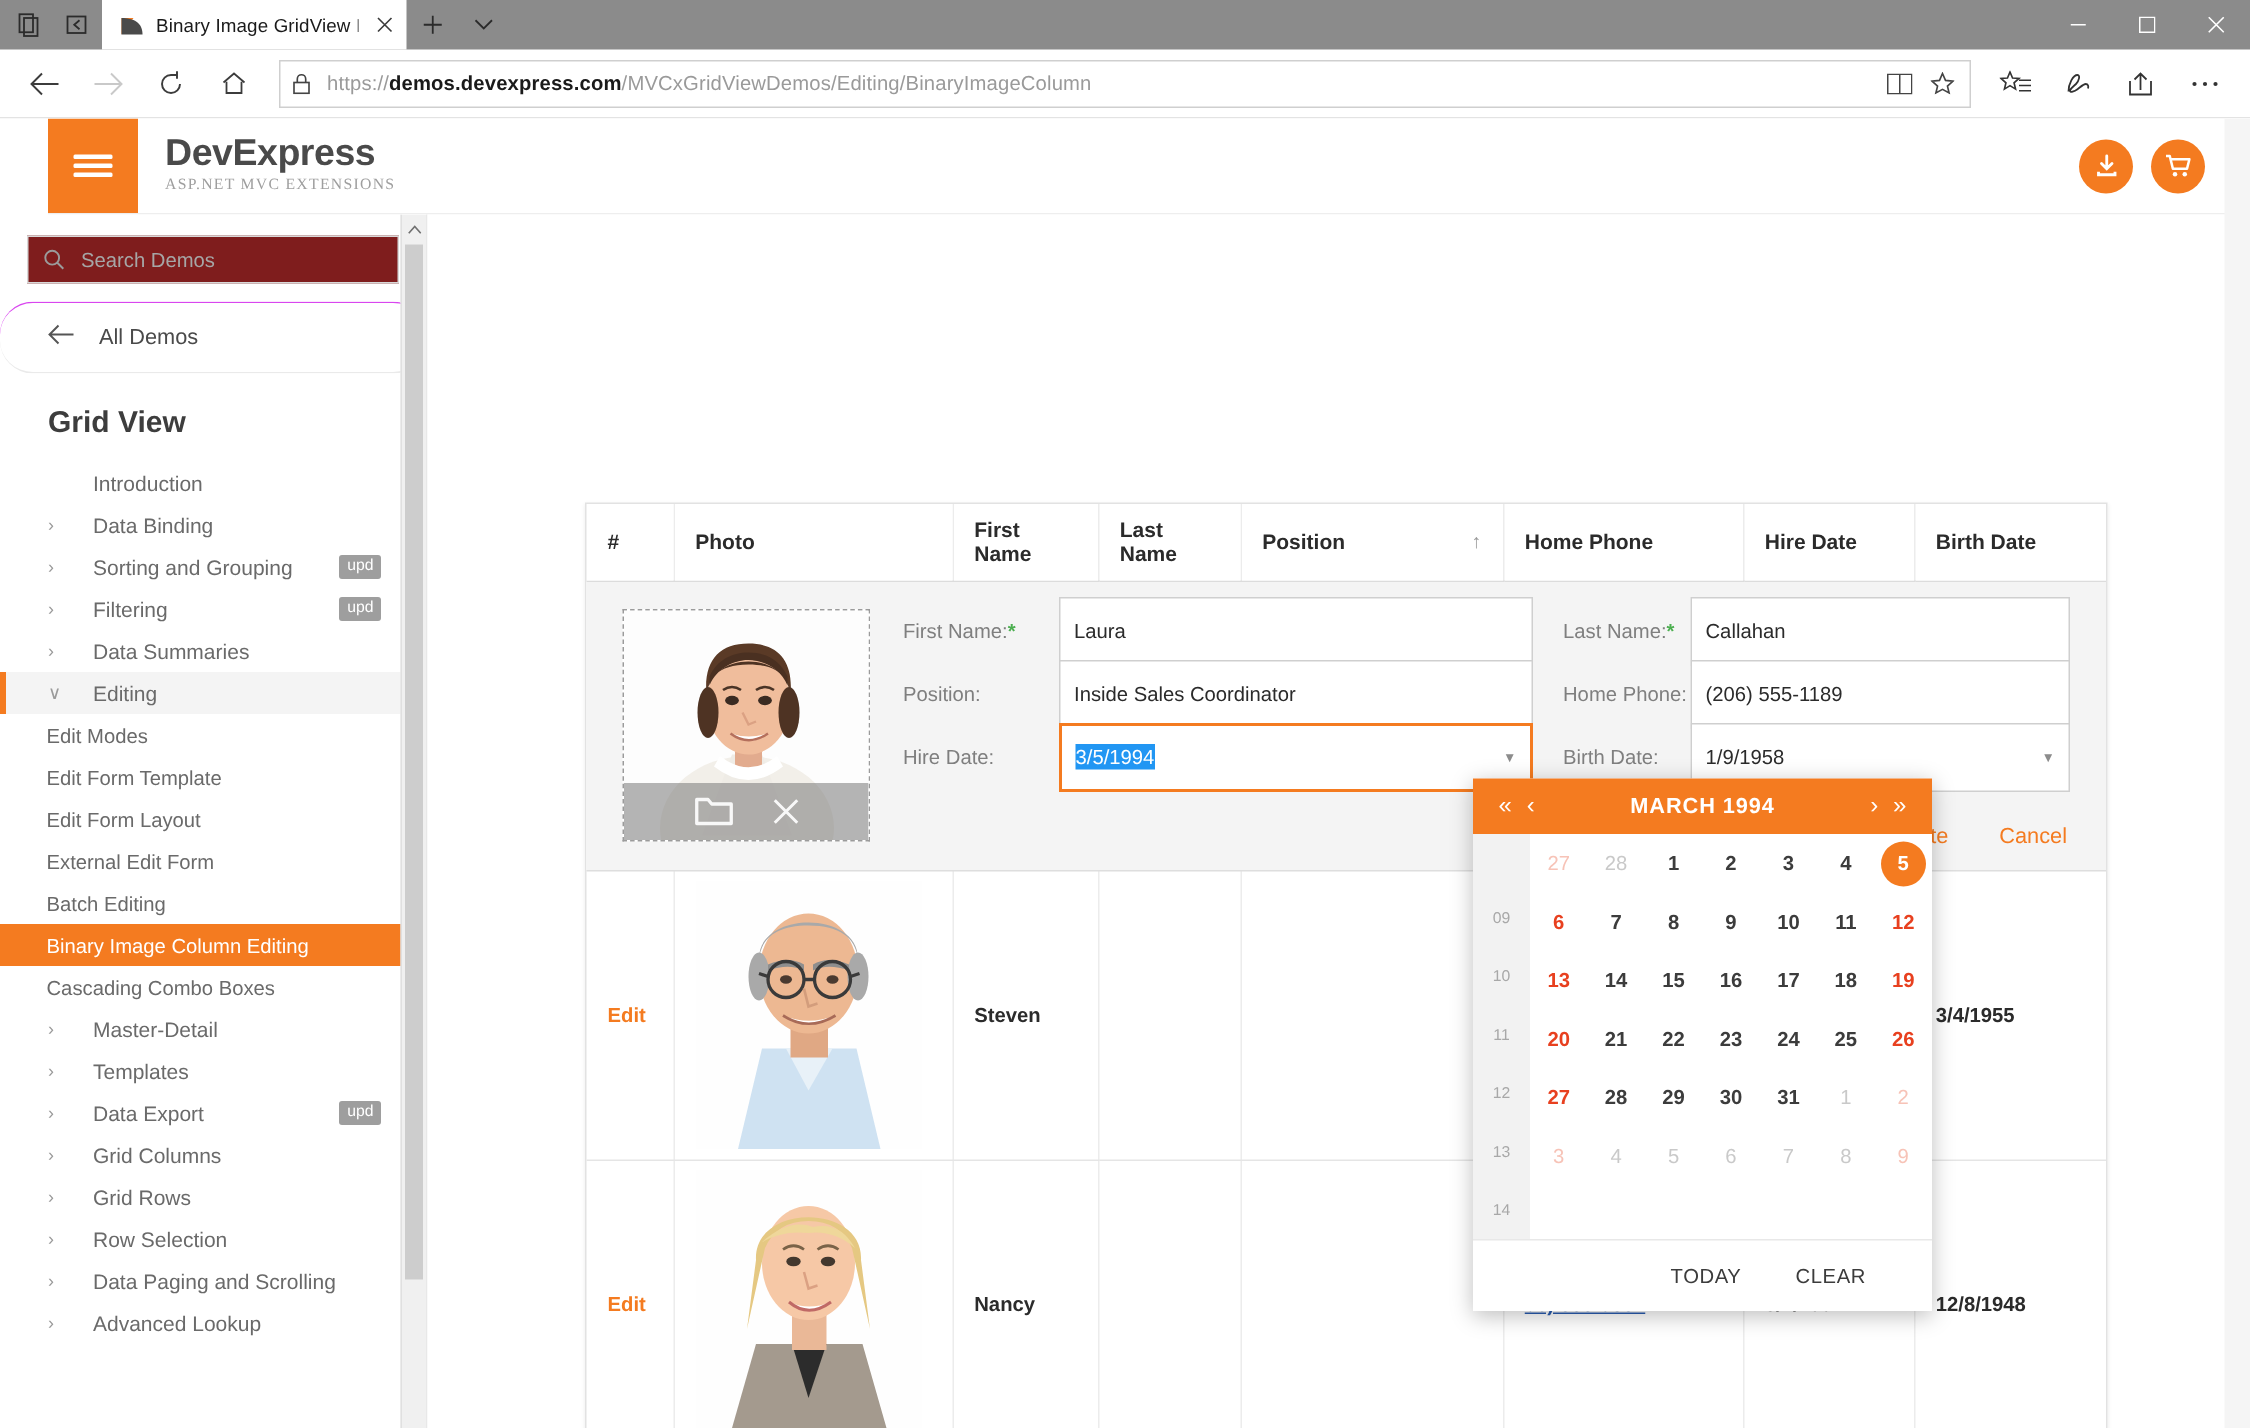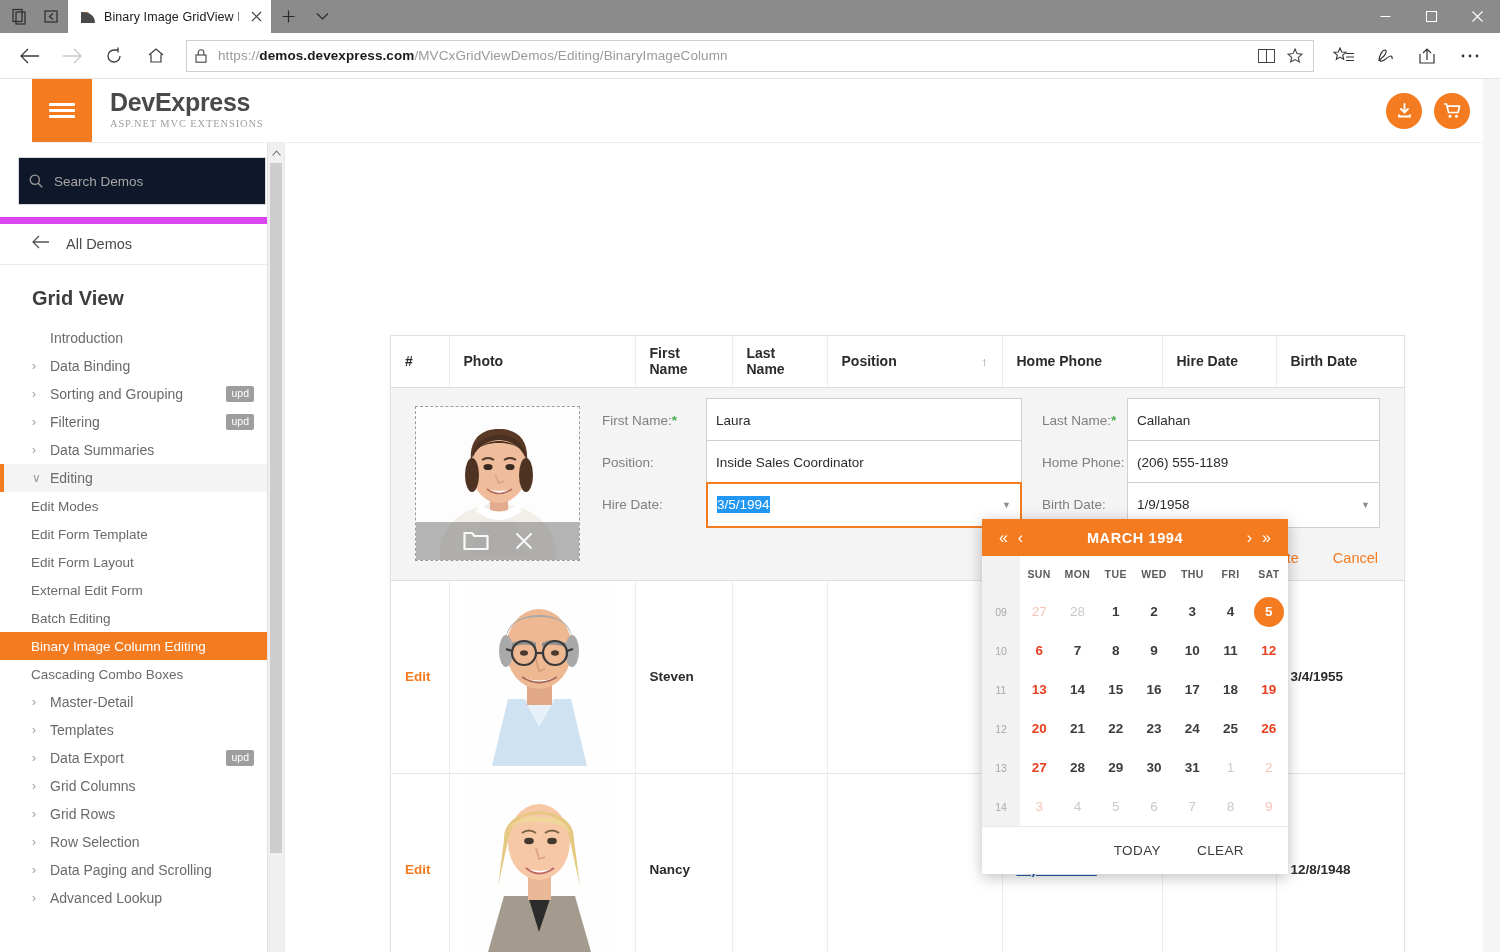--- a/index.html
+++ b/index.html
@@ -73,39 +73,39 @@
 
   .body-wrap { display:flex; height: 809px; }
 
   
   .sidebar {
     width:285px; flex:none; background:#fff; border-right:1px solid #e8e8e8;
     position:relative; overflow:hidden;
   }
   .search-row { padding:14px 18px 12px 18px; }
   .search-box {
-    height:48px; border:1px solid #d8d8d8; display:flex; align-items:center;
-    padding:0 10px; gap:10px; background:#0f172a;
+    height:32px; border:1px solid #d8d8d8; display:flex; align-items:center;
+    padding:0 10px; gap:10px; background:#7f1d1d;
   }
   .search-box .mag { width:15px;height:15px;color:#9b9b9b;flex:none;}
   .search-ph { font-size:13.5px; color:#a6a6a6; }
   .alldemos {
-    height:48px; border-top:7px solid #d946ef; border-bottom:1px solid #eaeaea;
-    display:flex; align-items:center; padding-left:32px; gap:16px;
+    height:48px; border-top:1px solid #d946ef; border-bottom:1px solid #eaeaea;
+    display:flex; align-items:center; padding-left:32px; gap:16px;border-radius:22px;
   }
   .alldemos .bk { width:18px;height:18px;color:#555;flex:none;}
   .alldemos .lbl { font-size:14.5px; color:#4a4a4a; }
   .sb-title { font-size:20px; font-weight:700; color:#3d3d3d; padding: 22px 0 14px 32px; }
   .nav-list { }
   .nav-item {
     height:28px; display:flex; align-items:center; font-size:14px; color:#6a6a6a;
     position:relative; padding-left:32px;
   }
   .nav-item .chev { width:14px; flex:none; color:#9a9a9a; font-size:12px; display:flex; align-items:center;}
-  .nav-item .txt { margin-left:4px; white-space:nowrap; }
+  .nav-item .txt { margin-left:16px; white-space:nowrap; }
   .nav-item.level2 { padding-left:31px; font-size:13.5px;align-items:center; }
   .nav-item.level2 .txt { margin-left:0; }
   .nav-item.expanded { background:#f4f4f4; }
   .nav-item.expanded::before {
     content:""; position:absolute; left:0; top:0; bottom:0; width:4px; background:#f47b20;
   }
   .nav-item.selected { background:#f47b20; }
   .nav-item.selected .txt { color:#fff; }
   .badge-upd {
     position:absolute; right:30px; background:#9e9e9e; color:#fff; font-size:10.5px;
@@ -716,29 +716,20 @@
               <div id="week-numbers">
                   <div class="wk-num">09</div>
                   <div class="wk-num">10</div>
                   <div class="wk-num">11</div>
                   <div class="wk-num">12</div>
                   <div class="wk-num">13</div>
                   <div class="wk-num">14</div>
                 </div>
             </div>
             <div class="cal-grid-wrap">
-              <div class="dow-row" id="dow-row">
-                  <div class="dow">SUN</div>
-                  <div class="dow">MON</div>
-                  <div class="dow">TUE</div>
-                  <div class="dow">WED</div>
-                  <div class="dow">THU</div>
-                  <div class="dow">FRI</div>
-                  <div class="dow">SAT</div>
-                </div>
               <div id="cal-weeks">
                   <div class="day-row">
                     <div class="day weekend other">
                       <span>27</span>
                     </div>
                     <div class="day other">
                       <span>28</span>
                     </div>
                     <div class="day">
                       <span>1</span>

